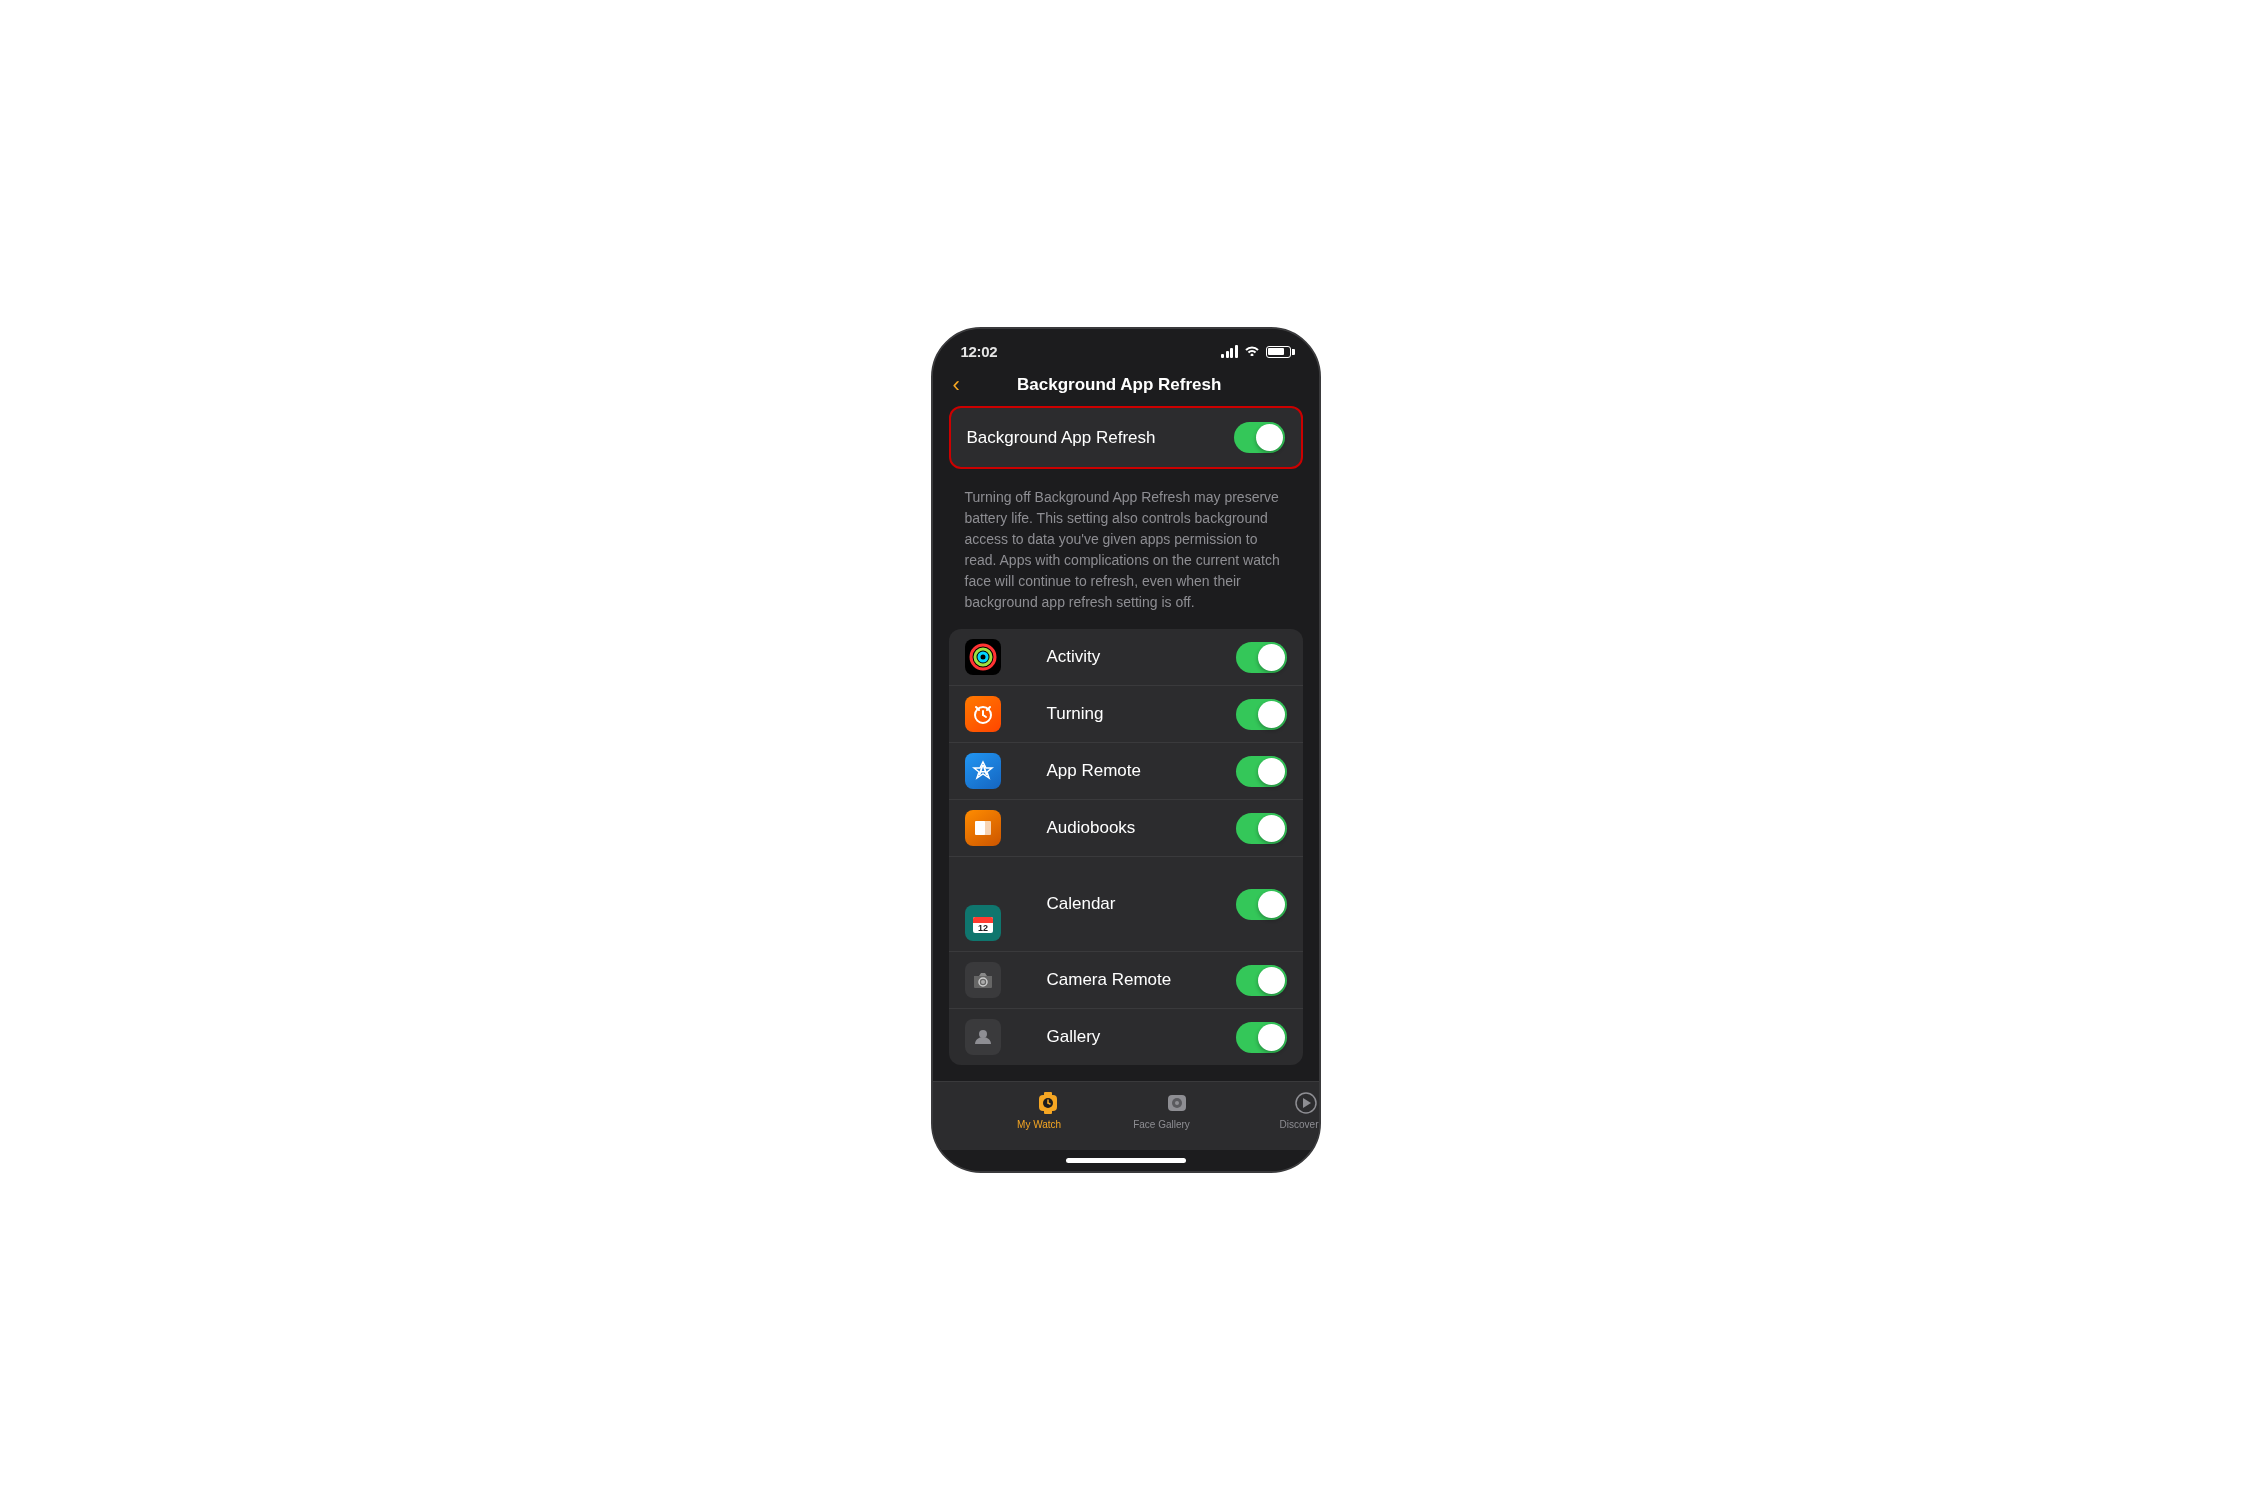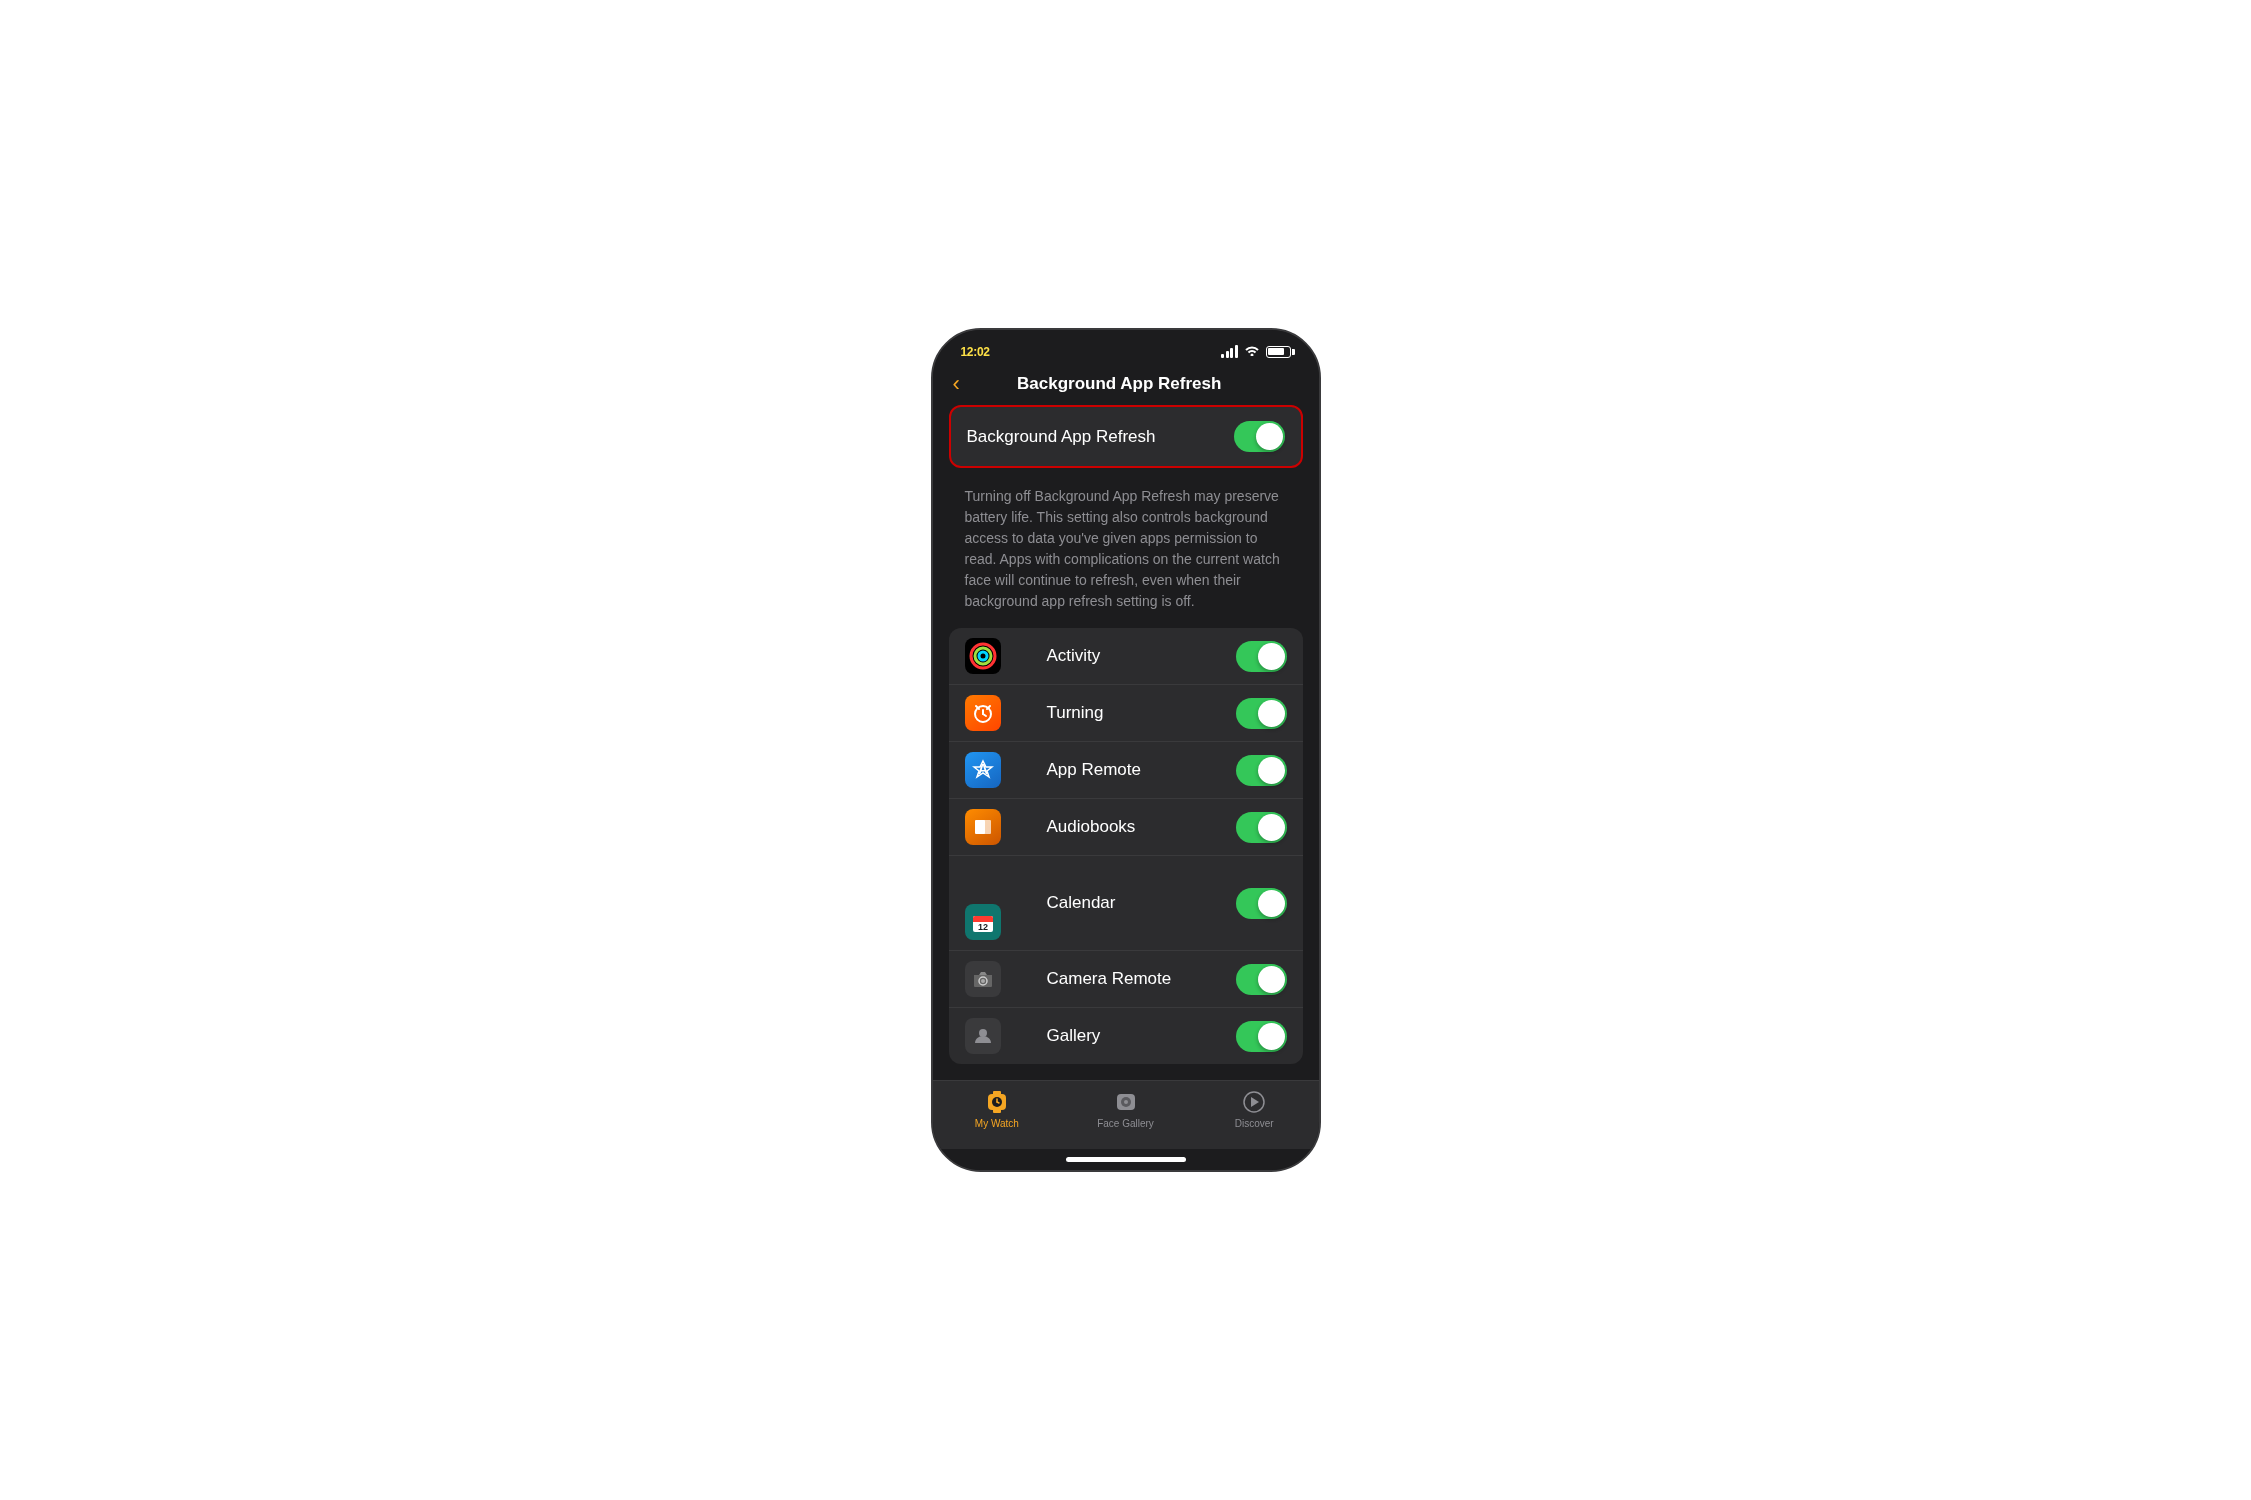--- a/index.html
+++ b/index.html
@@ -26,23 +26,23 @@
 
     
     .status-bar {
       display: flex;
       justify-content: space-between;
       align-items: center;
       padding: 14px 28px 6px 28px;
       background: #1c1c1e;
     }
     .status-time {
-      font-size: 12px;
+      font-size: 15px;
       font-weight: 600;
-      color: #fde047;
+      color: #e5e5e5;
       letter-spacing: -0.3px;
     }
     .status-icons {
       display: flex;
       align-items: center;
       gap: 6px;
     }
     .signal-bars {
       display: flex;
       align-items: flex-end;
@@ -223,21 +223,21 @@
     .tab-bar {
       background: #2c2c2e;
       border-top: 0.5px solid #3a3a3c;
       display: flex;
       justify-content: space-around;
       padding: 8px 0 20px 0;
     }
     .tab-item {
       display: flex;
       flex-direction: column;
-      align-items: center;
+      align-items: flex-end;
       gap: 3px;
       cursor: pointer;
       flex: 1;
     }
     .tab-icon {
       width: 26px;
       height: 26px;
       display: flex;
       align-items: center;
       justify-content: center;

